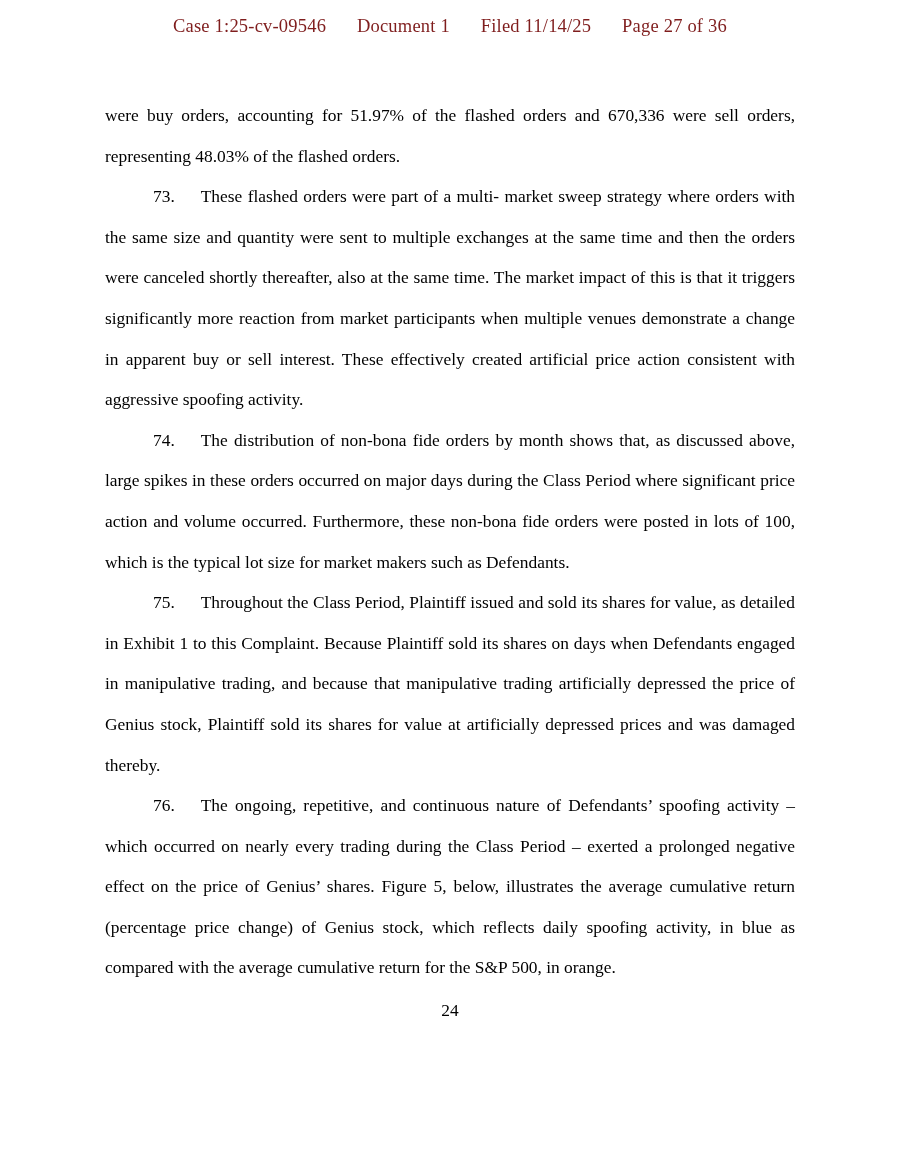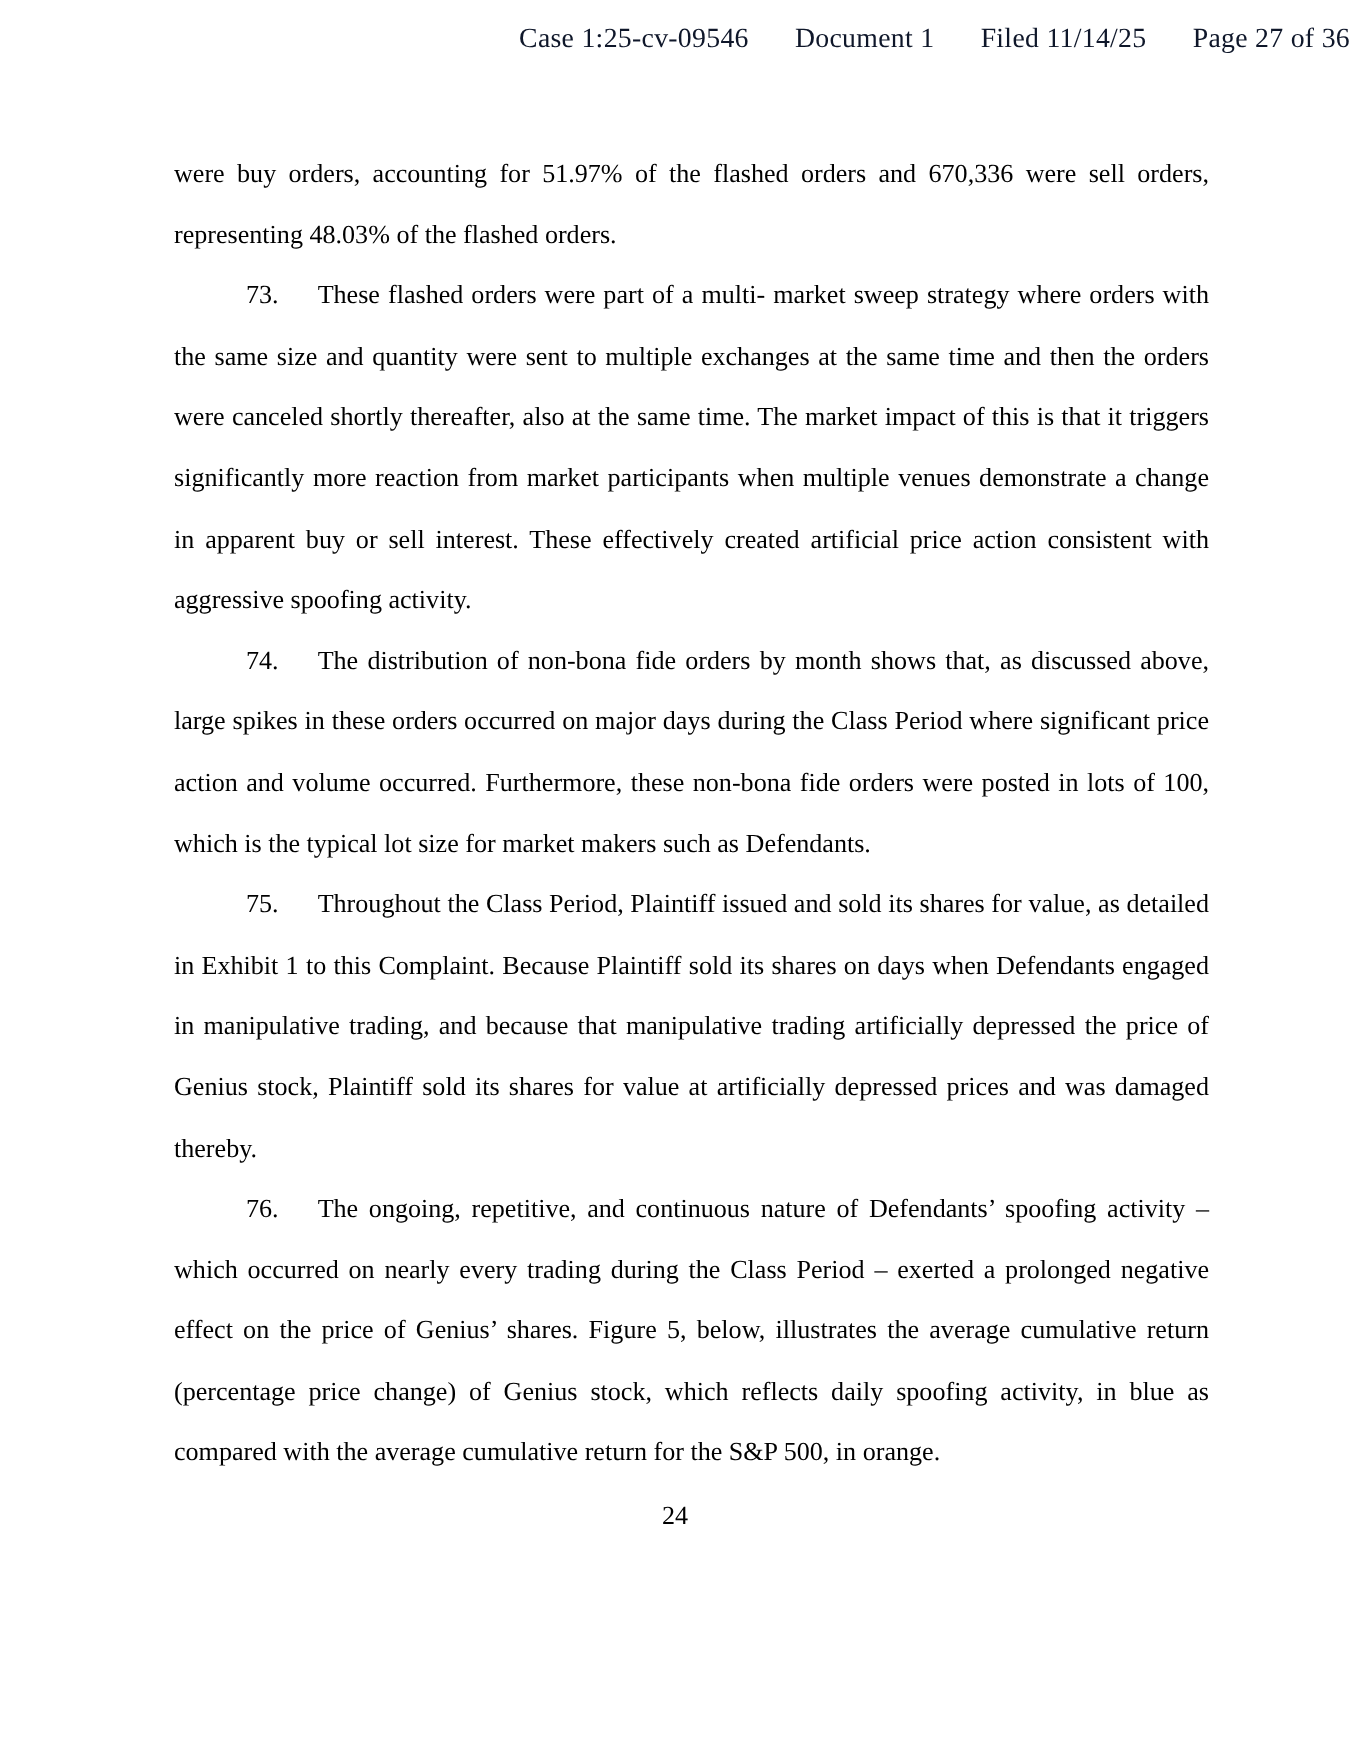--- a/index.html
+++ b/index.html
@@ -38,21 +38,21 @@
   }
   .case-header .seg {
     margin-right: 26px;
   }
   .case-header .seg:last-child {
     margin-right: 0;
   }
   .body-text {
     position: absolute;
     top: 95px;
-    left: 116px;
+    left: 105px;
     width: 690px;
   }
   p.para {
     margin: 0 0 0 0;
     font-size: 17.4px;
     line-height: 40.6px;
     text-align: justify;
     text-justify: inter-word;
     hyphens: none;
   }
@@ -78,21 +78,21 @@
     text-align: center;
     font-size: 17.4px;
     font-family: "Liberation Serif", serif;
   }
 </style>
 </head>
 <body>
 
 <div class="page">
 
-  <div class="case-header" style="color: #0f172a; text-align: right;">
+  <div class="case-header" style="color: #7f1d1d;">
     <span class="seg">Case 1:25-cv-09546</span>
     <span class="seg">Document 1</span>
     <span class="seg">Filed 11/14/25</span>
     <span class="seg">Page 27 of 36</span>
   </div>
 
   <div class="body-text">
 
     <p class="para">
       <span>were buy orders, accounting for 51.97% of the flashed orders and 670,336 were sell orders, representing 48.03% of the flashed orders.</span>

